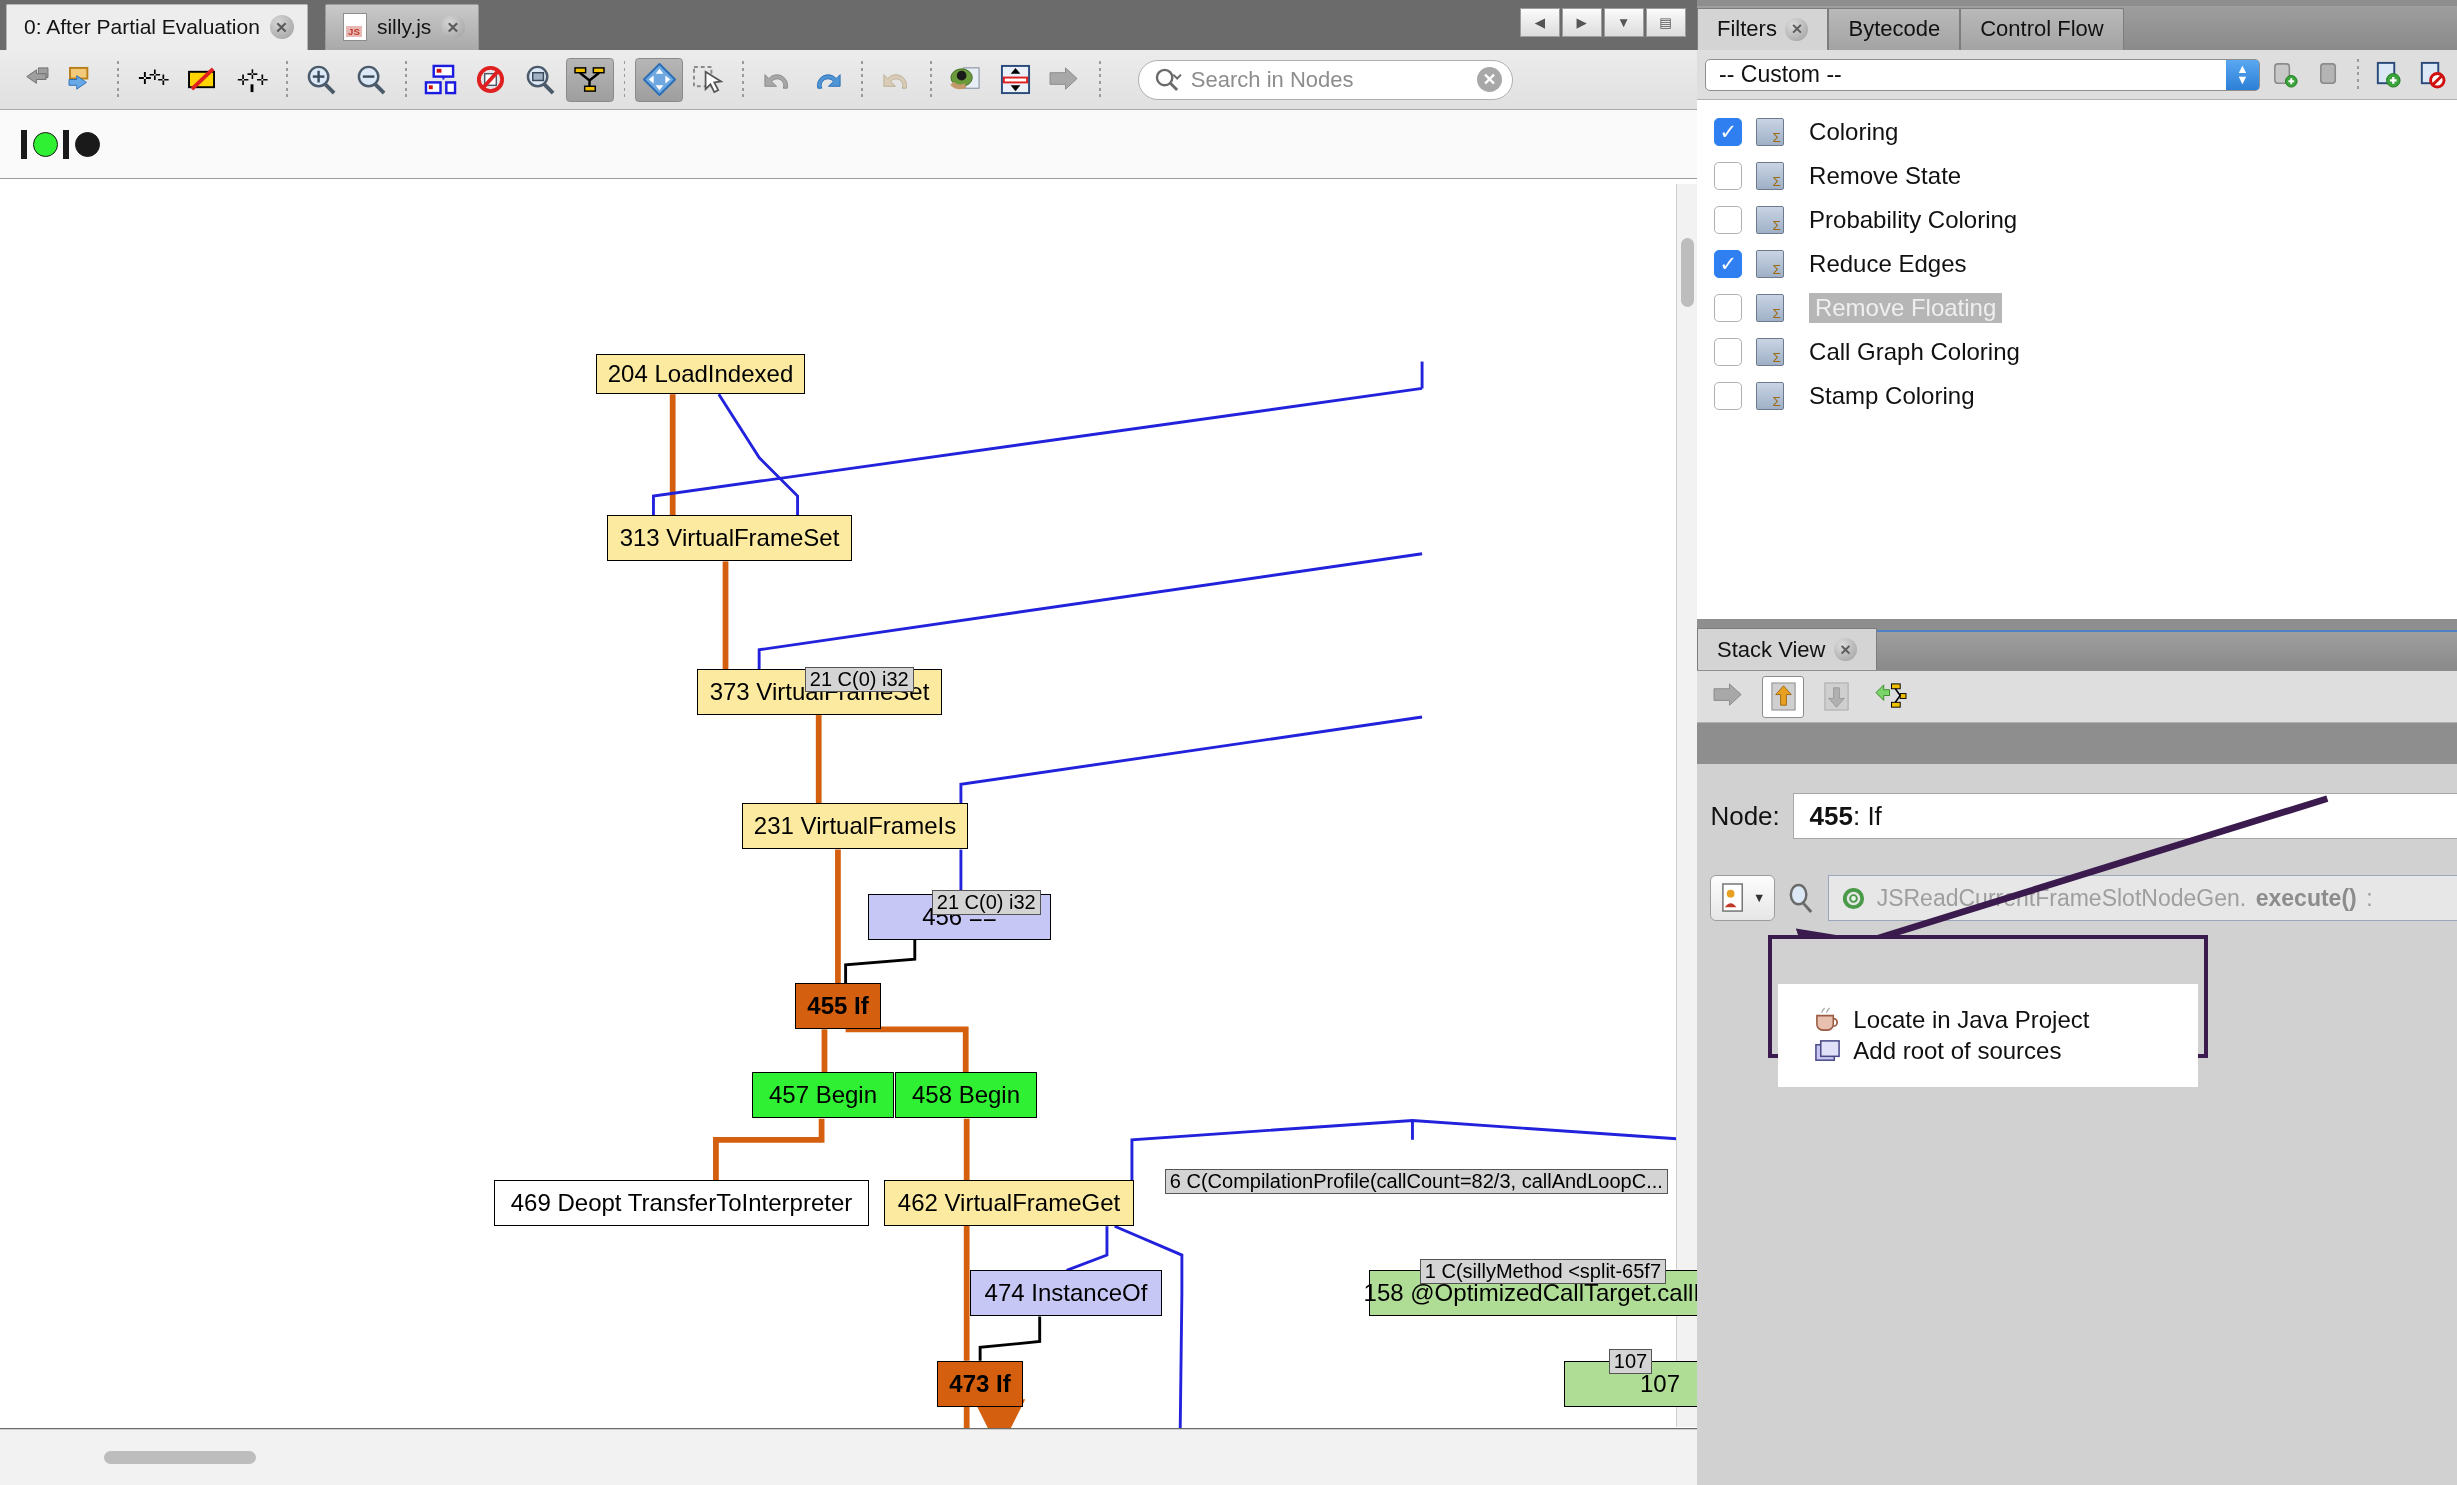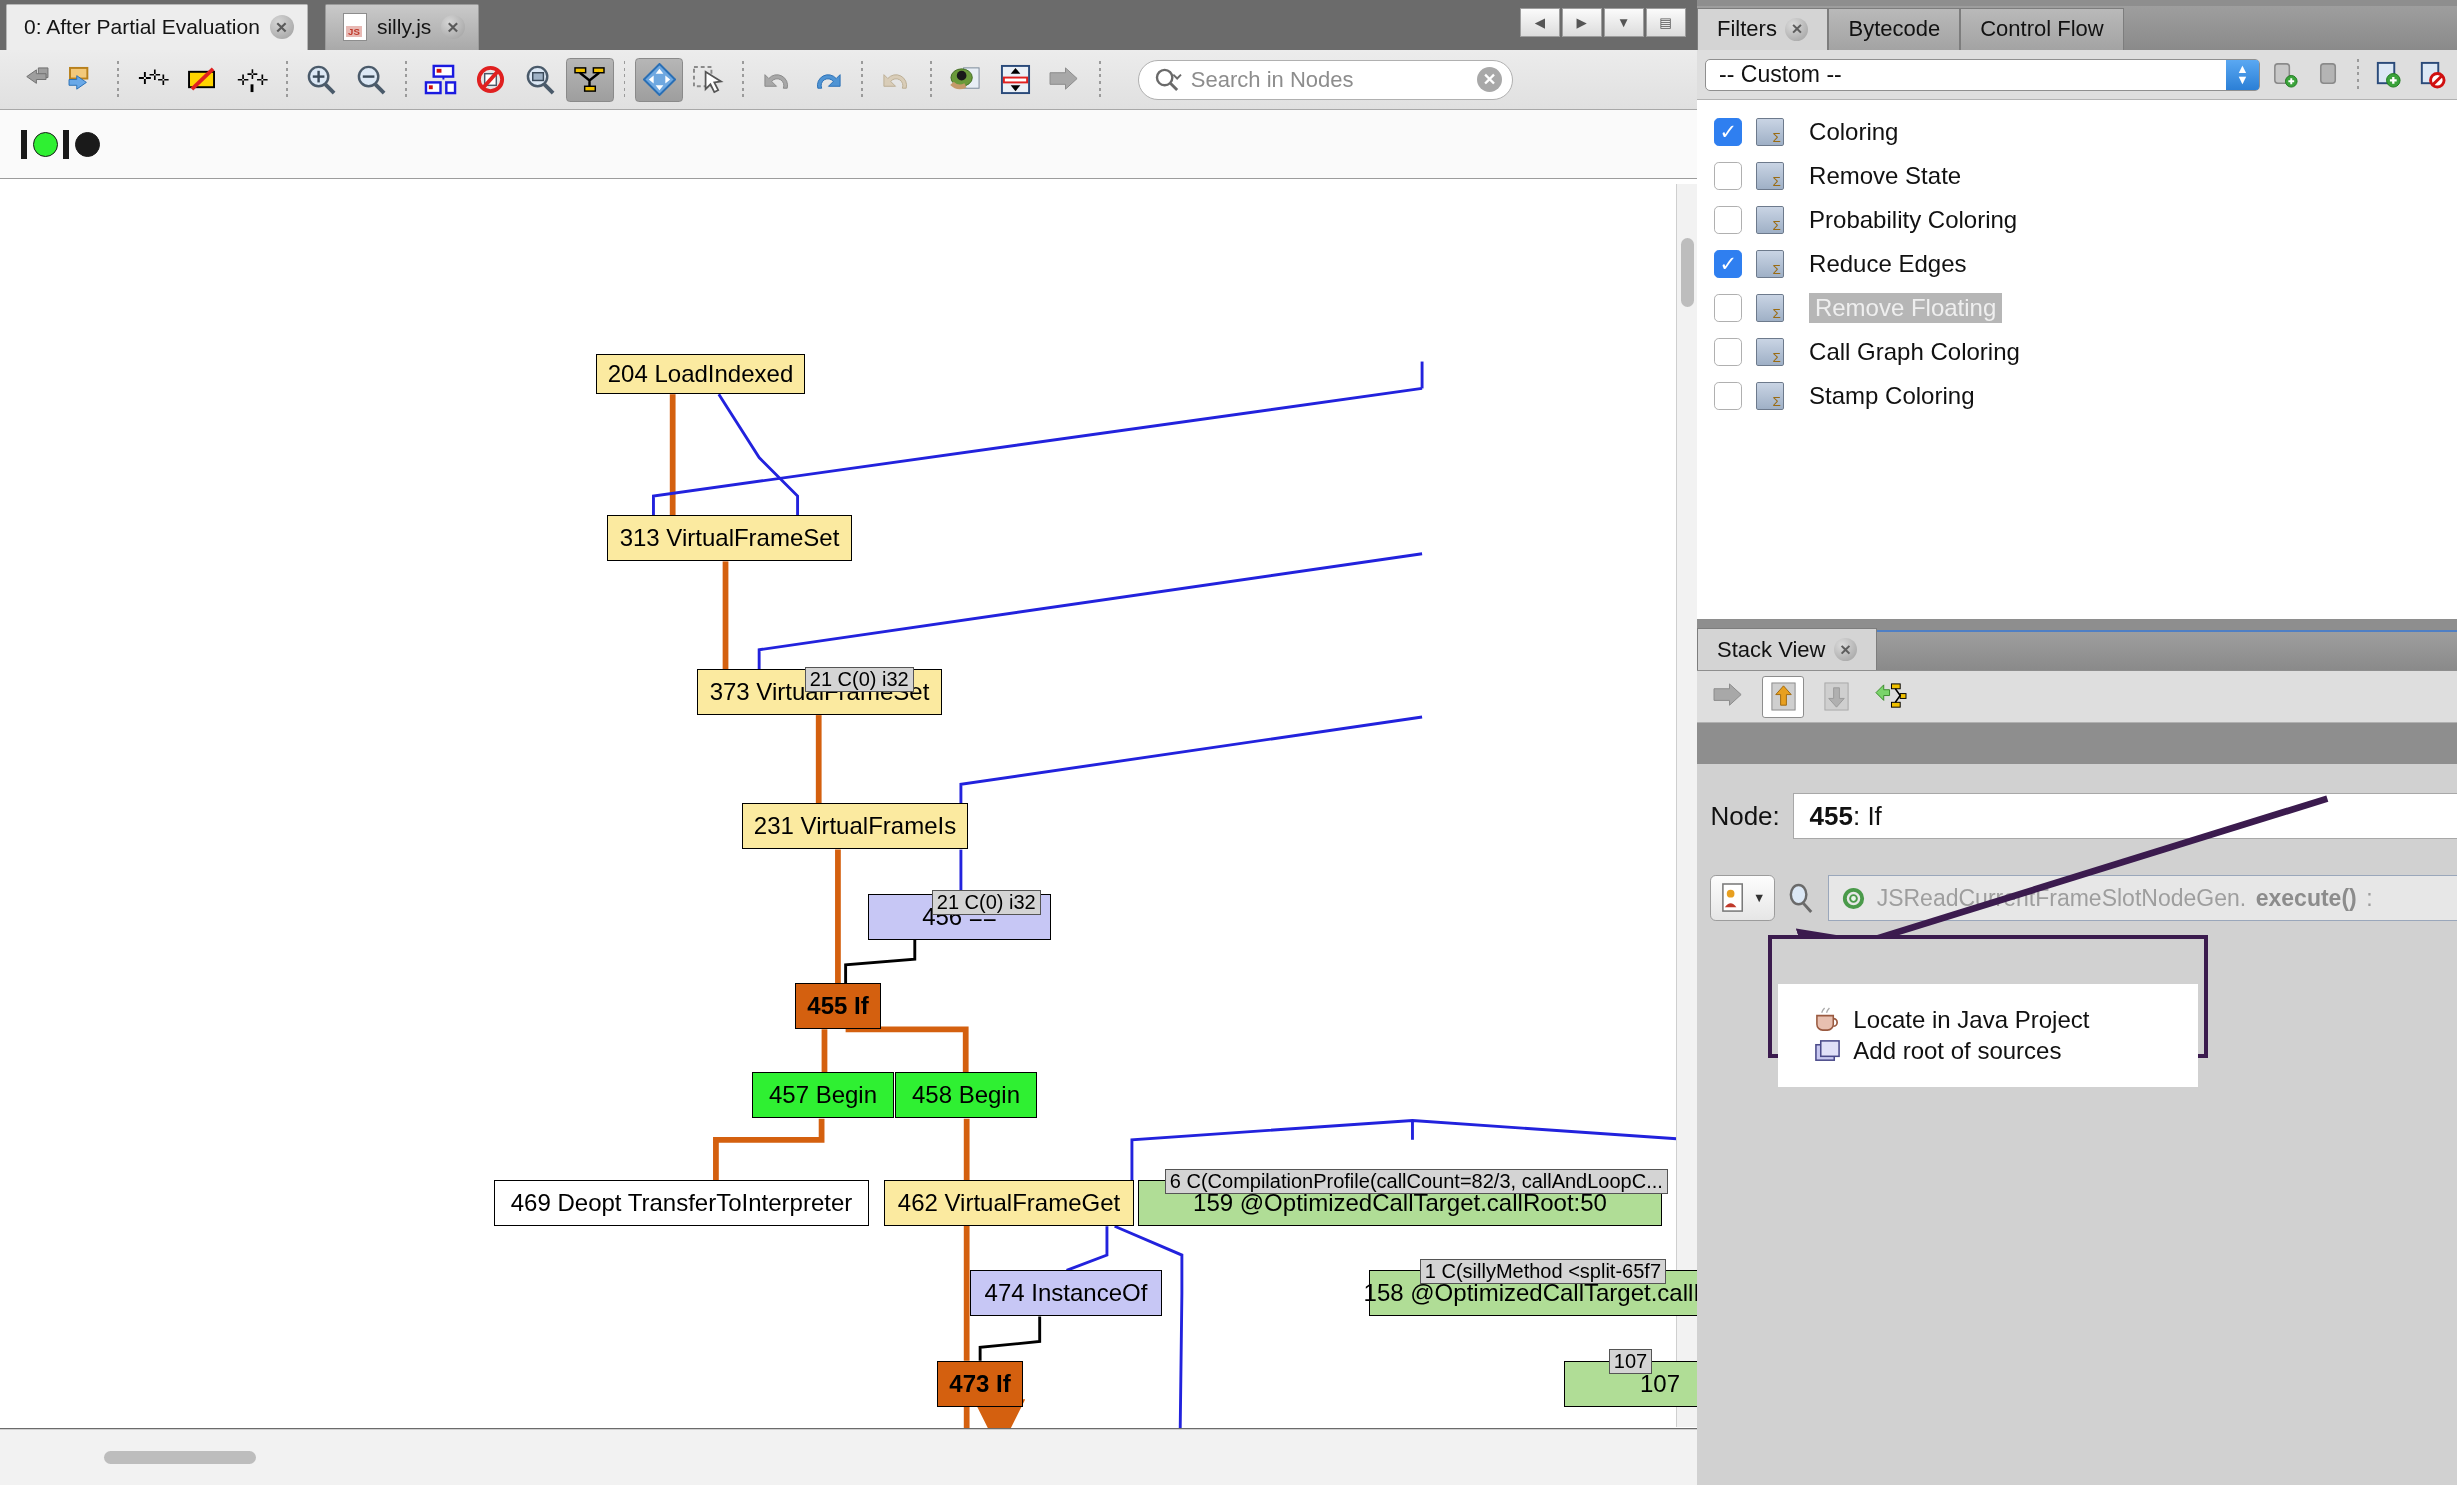--- a/index.html
+++ b/index.html
@@ -539,21 +539,20 @@
       <div class="node n-yellow" style="left: 596px; top: 175px; width: 209px; height: 40px;">204 LoadIndexed</div>
           <div class="node n-yellow" style="left: 607px; top: 336px; width: 245px; height: 46px;">313 VirtualFrameSet</div>
           <div class="node n-yellow" style="left: 697px; top: 490px; width: 245px; height: 46px;">373 VirtualFrameSet</div>
           <div class="node n-yellow" style="left: 742px; top: 624px; width: 226px; height: 46px;">231 VirtualFrameIs</div>
           <div class="node n-blue" style="left: 868px; top: 715px; width: 183px; height: 46px;">456 ==</div>
           <div class="node n-orange" style="left: 795px; top: 804px; width: 86px; height: 46px;">455 If</div>
           <div class="node n-green" style="left: 752px; top: 893px; width: 142px; height: 46px;">457 Begin</div>
           <div class="node n-green" style="left: 895px; top: 893px; width: 142px; height: 46px;">458 Begin</div>
           <div class="node n-white" style="left: 494px; top: 1001px; width: 375px; height: 46px;">469 Deopt TransferToInterpreter</div>
           <div class="node n-yellow" style="left: 884px; top: 1001px; width: 250px; height: 46px;">462 VirtualFrameGet</div>
-          <div class="node n-lgreen" style="left: 1138px; top: 1001px; width: 524px; height: 46px;">159 @OptimizedCallTarget.callRoot:50</div>
           <div class="node n-blue" style="left: 970px; top: 1091px; width: 192px; height: 46px;">474 InstanceOf</div>
           <div class="node n-lgreen" style="left: 1369px; top: 1091px; width: 403px; height: 46px;">158 @OptimizedCallTarget.callRoot:50</div>
           <div class="node n-orange" style="left: 937px; top: 1182px; width: 86px; height: 46px;">473 If</div>
           <div class="node n-lgreen" style="left: 1564px; top: 1182px; width: 192px; height: 46px;">107</div>
           <div class="edgelabel" style="left: 805px; top: 488px;">21  C(0) i32</div>
           <div class="edgelabel" style="left: 932px; top: 711px;">21  C(0) i32</div>
           <div class="edgelabel" style="left: 1165px; top: 990px;">6  C(CompilationProfile(callCount=82/3, callAndLoopC...</div>
           <div class="edgelabel" style="left: 1420px; top: 1080px;">1  C(sillyMethod &lt;split-65f7</div>
           <div class="edgelabel" style="left: 1609px; top: 1170px;">107</div>
         </div>

